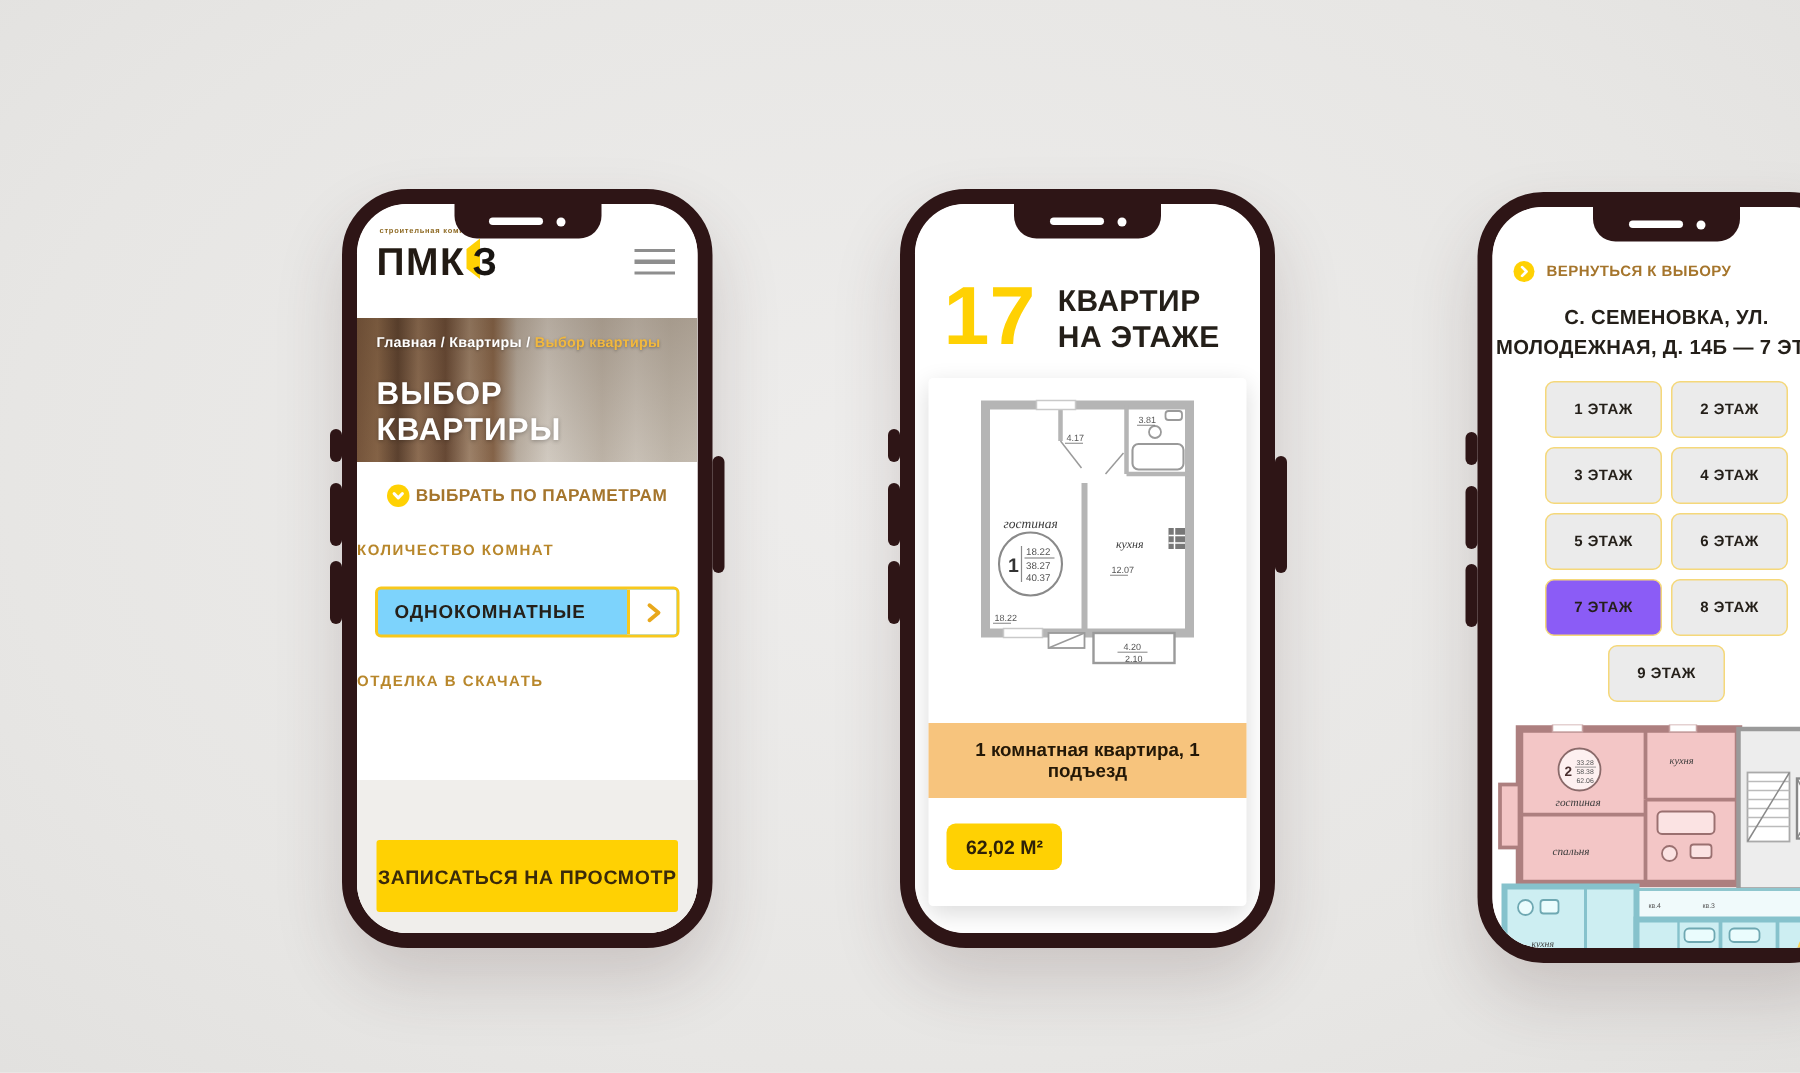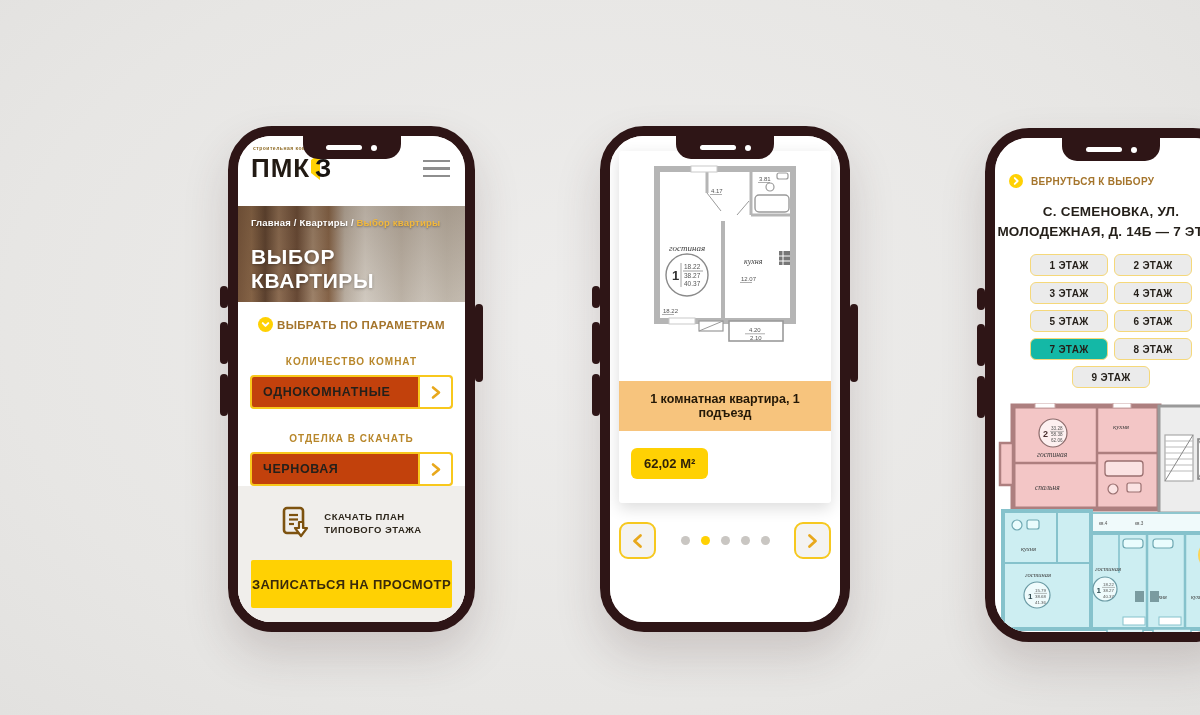--- a/index.html
+++ b/index.html
@@ -66,24 +66,24 @@
     margin-top: 16px;
   }
   .crumbs{font-size:9.5px;font-weight:bold;letter-spacing:.2px;text-shadow:0 1px 2px rgba(0,0,0,.35);}
   .crumb-cur{color:#f2b83d;}
   .hero-title{margin-top:17px;font-size:21px;font-weight:bold;letter-spacing:.6px;
     text-shadow:0 1px 3px rgba(0,0,0,.3);}
 
   .params-row{margin-top:15px;display:flex;align-items:center;justify-content:center;gap:4px;}
   .params-label{font-size:11.5px;font-weight:bold;color:#a5752c;letter-spacing:.3px;}
 
-  .filter-label{margin-top:24px;text-align:center;font-size:10px;font-weight:bold;
+  .filter-label{margin-top:24px;text-align:left;font-size:10px;font-weight:bold;
     color:#b8872b;letter-spacing:1px;}
-  .select{margin:8px 12px 0;height:30px;min-height:30px;display:flex;border:2px solid #f8c81c;
-    border-radius:4px;background:#c2410c;overflow:hidden;cursor:pointer;text-align:right;}
+  .select{margin:18px 12px 0;height:30px;min-height:30px;display:flex;border:2px solid #f8c81c;
+    border-radius:4px;background:#7dd3fc;overflow:hidden;cursor:pointer;text-align:right;}
   .select-value{flex:1;display:flex;align-items:center;padding-left:11px;
     font-size:12.5px;font-weight:bold;color:#25201a;letter-spacing:.6px;}
   .select-arrow{width:31px;background:#fff;border-left:2px solid #f8c81c;
     display:flex;align-items:center;justify-content:center;}
 
   .p1-footer{margin-top:auto;background:#f0eeeb;padding:20px 12px 14px;}
   .download-row{display:flex;align-items:center;justify-content:center;gap:11px;cursor:pointer;}
   .download-text{font-size:9.5px;font-weight:bold;color:#2d261b;letter-spacing:.5px;line-height:1.4;}
   .cta{margin:20px 1px 0;height:48px;background:#ffd103;border-radius:2px;cursor:pointer;
     display:flex;align-items:center;justify-content:center;
@@ -108,25 +108,25 @@
   .dot{width:9px;height:9px;border-radius:50%;background:#c9c6c2;cursor:pointer;}
   .dot.active{background:#ffd103;}
 
   
   .p3-back{display:flex;align-items:center;gap:8px;padding:36px 0 0 14px;cursor:pointer;}
   .p3-back .gold-chip{width:14px;height:14px;min-width:14px;}
   .p3-back-label{font-size:10px;font-weight:bold;color:#a5752c;letter-spacing:.3px;}
   .p3-title{margin-top:14px;text-align:center;font-size:13.5px;font-weight:bold;
     color:#241f19;line-height:1.45;letter-spacing:.2px;white-space:nowrap;}
   .floors{width:166px;margin:13px auto 0;display:flex;flex-wrap:wrap;gap:6px;justify-content:center;}
-  .floor{width:78px;height:22px;box-sizing:border-box;background:#ebebeb;
+  .floor{width:78px;height:38px;box-sizing:border-box;background:#ebebeb;
     border:1.5px solid #f5d87a;border-radius:6px;cursor:pointer;
     display:flex;align-items:center;justify-content:center;
     font-size:10px;font-weight:bold;color:#241f19;letter-spacing:.3px;}
-  .floor.selected{background:#14b8a6;}
+  .floor.selected{background:#8b5cf6;}
   .p3-plan{margin-top:15px;}
 
   
   .room-label{font-family:"Liberation Serif", serif;font-style:italic;fill:#3c3c3c;}
   .dim{fill:#555;}
 </style>
 </head>
 <body>
 <div class="canvas">
 
@@ -179,59 +179,45 @@
       <div class="select">
         <div class="select-value">ОДНОКОМНАТНЫЕ</div>
         <div class="select-arrow">
           <svg width="10" height="15" viewBox="0 0 10 15">
               <polyline points="2,2.5 8,7.5 2,12.5" fill="none" stroke="#e8a81c" stroke-width="2.6" stroke-linecap="round" stroke-linejoin="round"></polyline>
             </svg>
         </div>
       </div>
 
       <div class="filter-label">ОТДЕЛКА В СКАЧАТЬ</div>
-      <div class="select">
-        <div class="select-value">ЧЕРНОВАЯ</div>
-        <div class="select-arrow">
-          <svg width="10" height="15" viewBox="0 0 10 15">
-              <polyline points="2,2.5 8,7.5 2,12.5" fill="none" stroke="#e8a81c" stroke-width="2.6" stroke-linecap="round" stroke-linejoin="round"></polyline>
-            </svg>
-        </div>
-      </div>
 
       <div class="p1-footer">
-        <div class="download-row">
-          <svg width="32" height="34" viewBox="0 0 32 34">
-            <rect x="3" y="2" width="19" height="25" rx="3" fill="none" stroke="#7d520f" stroke-width="2.6"></rect>
-            <line x1="8" y1="9" x2="17" y2="9" stroke="#7d520f" stroke-width="2.2"></line>
-            <line x1="8" y1="13.5" x2="17" y2="13.5" stroke="#7d520f" stroke-width="2.2"></line>
-            <line x1="8" y1="18" x2="13" y2="18" stroke="#7d520f" stroke-width="2.2"></line>
-            <path d="M22 16 v6 h4 l-6 8 -6 -8 h4 v-6 z" fill="#fff" stroke="#7d520f" stroke-width="2.2" stroke-linejoin="round"></path>
-          </svg>
-          <div class="download-text">
-            <div>СКАЧАТЬ ПЛАН</div>
-            <div>ТИПОВОГО ЭТАЖА</div>
-          </div>
-        </div>
         <div class="cta">ЗАПИСАТЬСЯ НА ПРОСМОТР</div>
       </div>
     </div>
   </div>
 
   <div class="phone phone-2">
     <div class="side-btn sb-l1"></div>
     <div class="side-btn sb-l2"></div>
     <div class="side-btn sb-l3"></div>
     <div class="side-btn sb-r1"></div>
     <div class="screen">
       <div class="notch">
         <div class="speaker"></div>
         <div class="camera"></div>
       </div>
 
+      <div class="p2-head">
+        <div class="p2-num">17</div>
+        <div class="p2-title">
+          <div>КВАРТИР</div>
+          <div>НА ЭТАЖЕ</div>
+        </div>
+      </div>
 
       <div class="card">
         <div class="plan-wrap">
           <svg width="168" height="182" viewBox="0 0 168 182">
 
             <rect x="16" y="6" width="136" height="152" fill="#ffffff" stroke="#b5b5b5" stroke-width="6"></rect>
 
             <line x1="82" y1="58" x2="82" y2="158" stroke="#b5b5b5" stroke-width="4"></line>
 
             <line x1="110" y1="6" x2="110" y2="52" stroke="#b5b5b5" stroke-width="3"></line>

